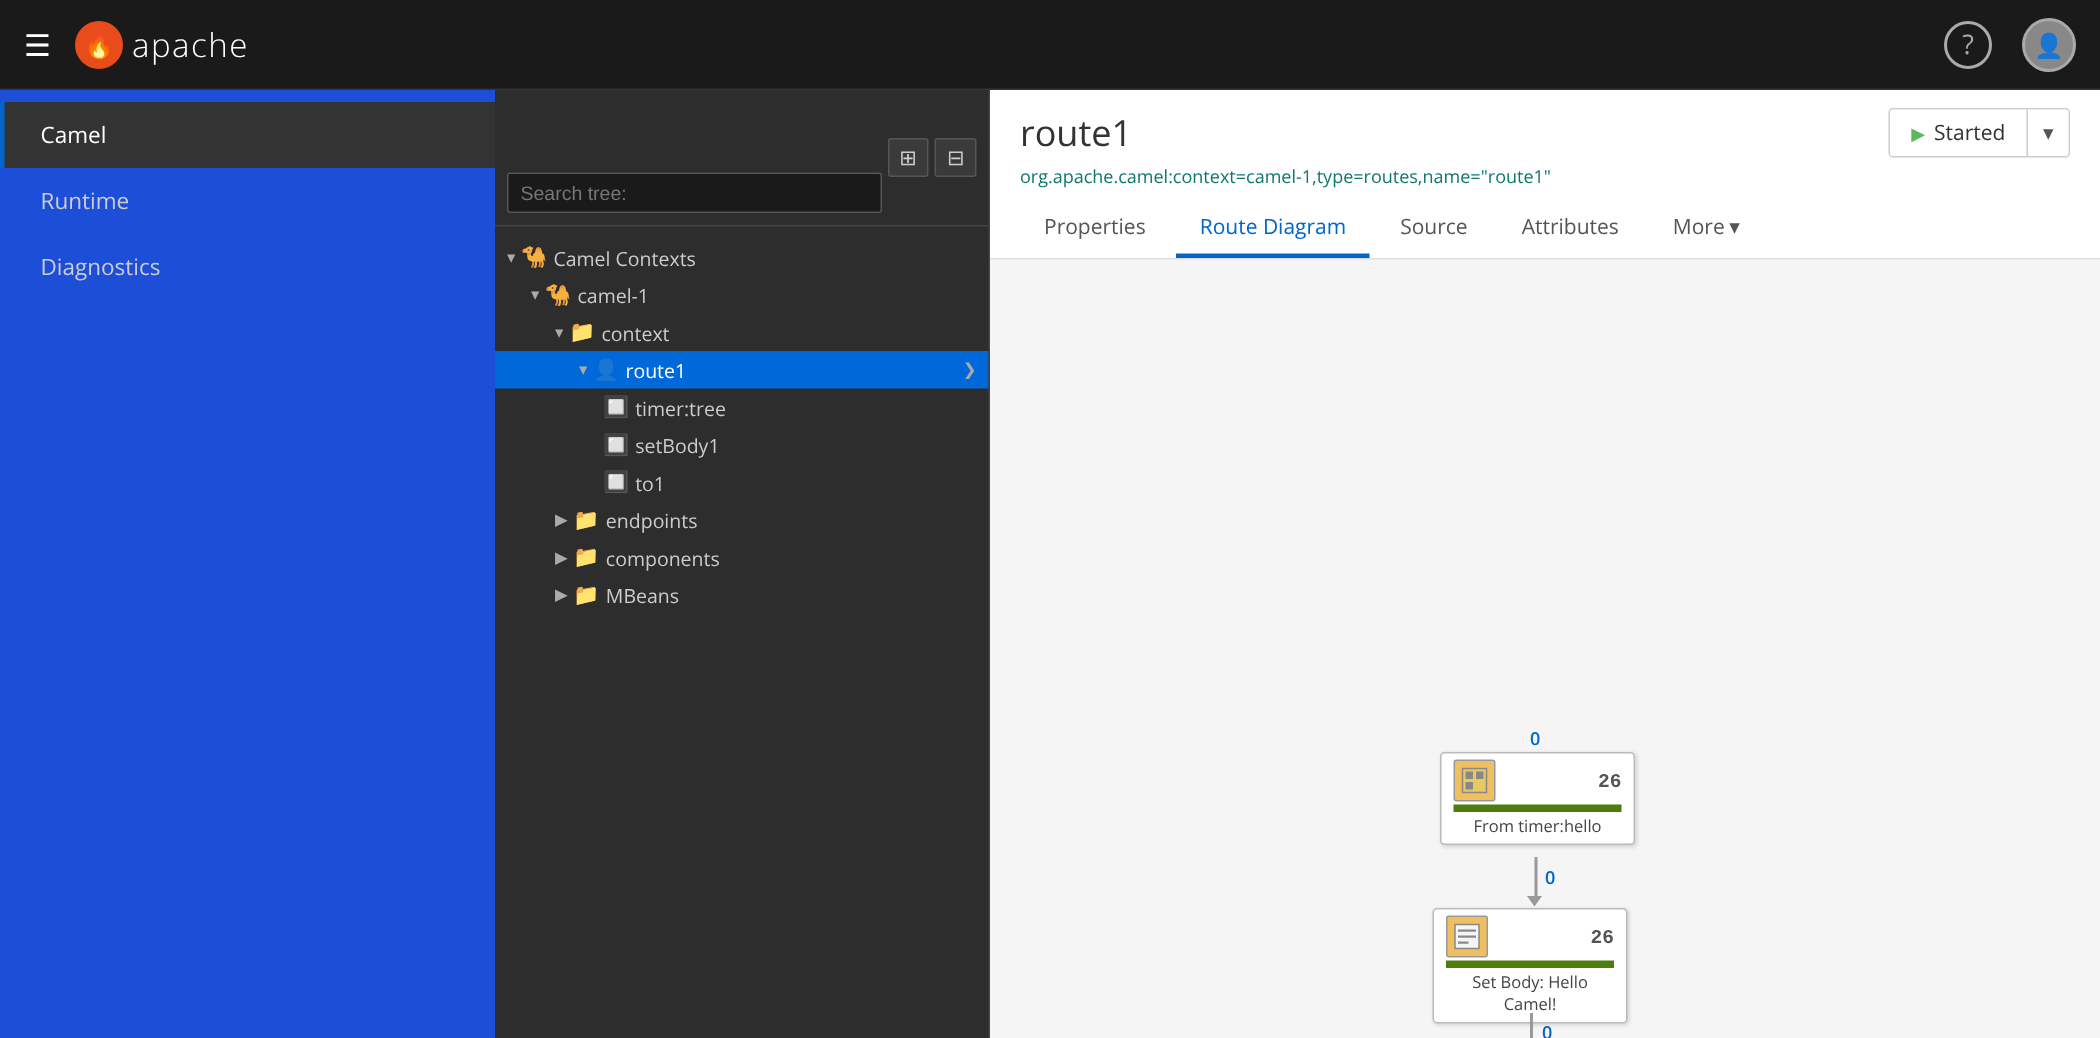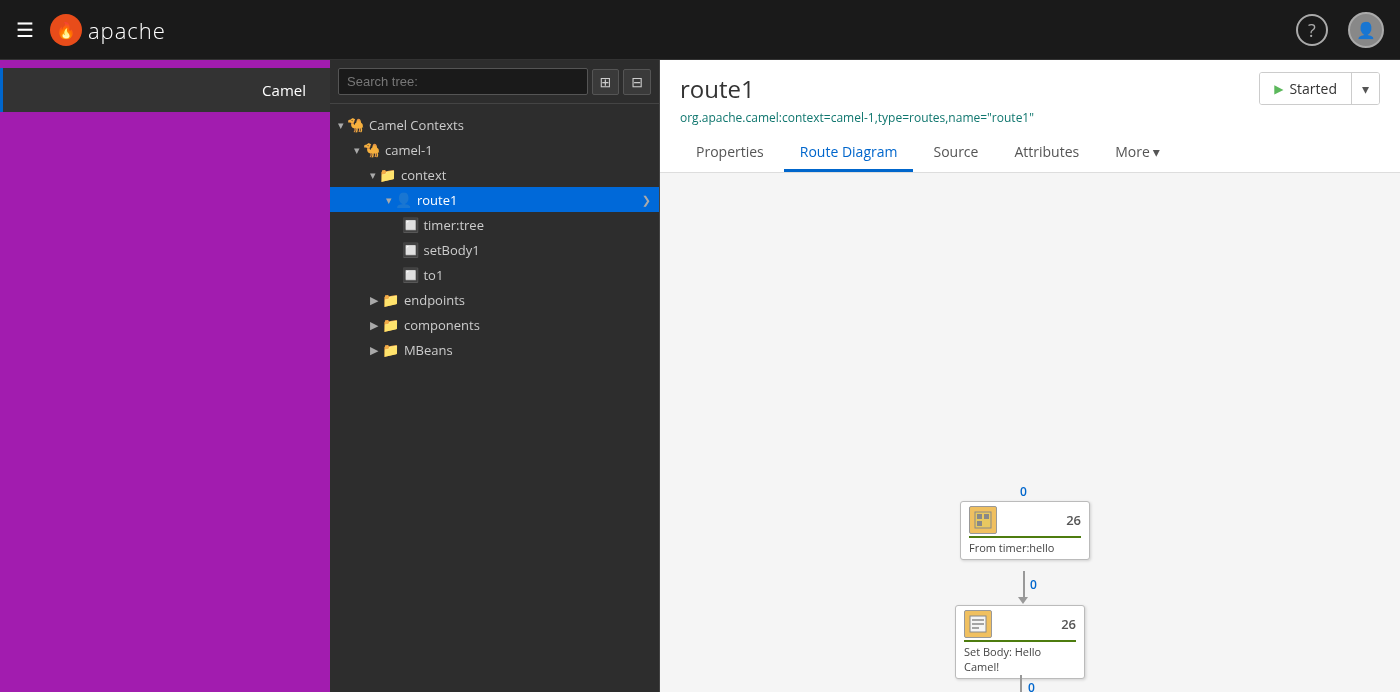--- a/index.html
+++ b/index.html
@@ -69,25 +69,24 @@
     
     .main-layout {
       display: flex;
       flex: 1;
       overflow: hidden;
     }
 
     
     .sidebar {
       width: 330px;
-      background: #a21caf;
+      background: #1d4ed8;
       flex-shrink: 0;
       display: flex;
       flex-direction: column;
-      text-align: right;
     }
     .sidebar-nav {
       padding: 8px 0;
     }
     .sidebar-item {
       padding: 12px 24px;
       cursor: pointer;
       font-size: 15px;
       color: #ccc;
       border-left: 3px solid transparent;
@@ -116,20 +115,21 @@
     }
     .tree-search input {
       flex: 1;
       background: #1a1a1a;
       border: 1px solid #555;
       color: #ccc;
       padding: 5px 8px;
       font-size: 13px;
       border-radius: 2px;
       outline: none;
+      margin-top: 47px;
     }
     .tree-search input::placeholder { color: #777; }
     .tree-search-btn {
       background: #3a3a3a;
       border: 1px solid #555;
       color: #ccc;
       cursor: pointer;
       padding: 4px 7px;
       font-size: 14px;
       border-radius: 2px;
@@ -270,27 +270,29 @@
       border-radius: 2px;
       display: flex; align-items: center; justify-content: center;
       font-size: 14px;
       flex-shrink: 0;
     }
     .diag-node-count {
       font-size: 13px;
       color: #555;
       font-weight: 600;
       margin-left: auto;
+      font-family: Liberation Mono, monospace;
     }
     .diag-node-label {
       font-size: 11px;
       color: #444;
+      text-align: center;
       width: 100%;
       padding-top: 2px;
-      border-top: 2px solid #4d7c0f;
+      border-top: 5px solid #4d7c0f;
       margin-top: 2px;
     }
     .diag-counter {
       position: absolute;
       font-size: 12px;
       color: #06c;
       font-weight: 600;
     }
 
     .scrollbar-divider {
@@ -316,20 +318,26 @@
     <span>👤</span>
   </div>
 </div>
 
 <div class="main-layout">
 
   <div class="sidebar">
     <div class="sidebar-nav">
       <div class="sidebar-item active">
         <span>Camel</span>
+      </div>
+      <div class="sidebar-item">
+        <span>Runtime</span>
+      </div>
+      <div class="sidebar-item">
+        <span>Diagnostics</span>
       </div>
     </div>
   </div>
 
   <div class="tree-panel">
     <div class="tree-search">
       <input type="text" placeholder="Search tree:" style="">
       <button class="tree-search-btn">⊞</button>
       <button class="tree-search-btn">⊟</button>
     </div>

